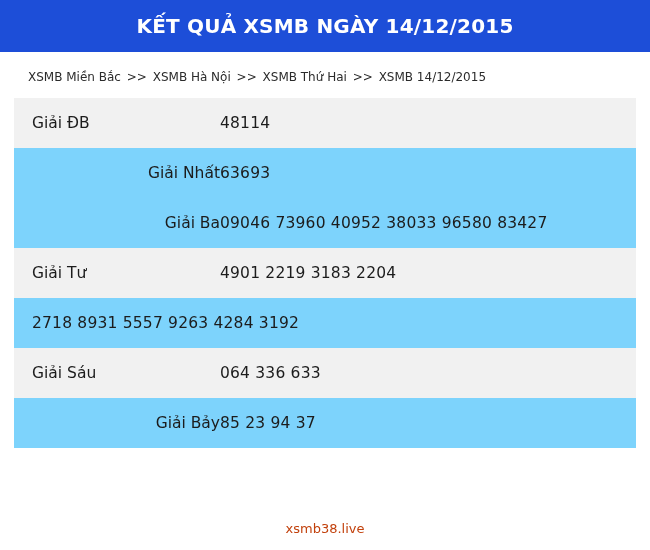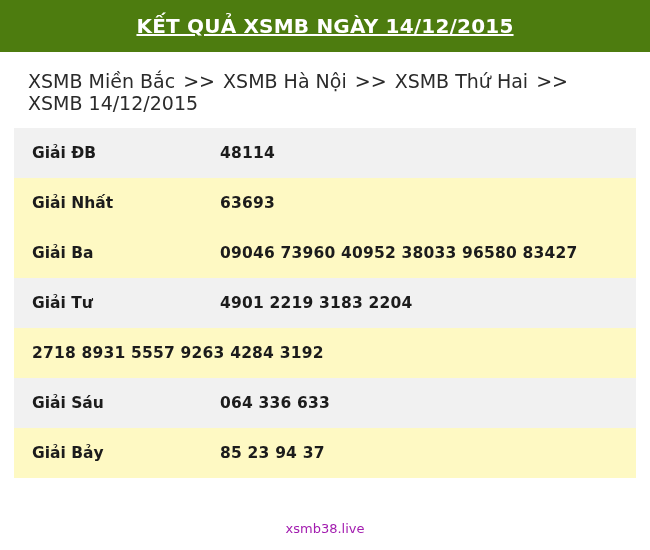--- a/index.html
+++ b/index.html
@@ -14,81 +14,80 @@
     color: #222222;
     overflow: hidden;
   }
   .page {
     width: 650px;
     height: 550px;
     position: relative;
     box-sizing: border-box;
   }
   .header {
-    background: #4d7c0f;
+    background: #1d4ed8;
     color: #ffffff;
     height: 52px;
     display: flex;
     align-items: center;
     justify-content: center;
     text-align: center;
-    text-decoration: underline;
   }
   .header-title {
     font-size: 20px;
     font-weight: bold;
     letter-spacing: 0.2px;
   }
   .breadcrumb {
     padding: 18px 28px 14px 28px;
-    font-size: 19px;
+    font-size: 12px;
     color: #2b2b2b;
   }
   .breadcrumb .sep {
     color: #2b2b2b;
     padding: 0 2px;
   }
   .results {
     margin: 0 14px;
     border-collapse: collapse;
     width: 622px;
-    font-weight: bold;
   }
   .row {
     display: flex;
     align-items: center;
     height: 50px;
     box-sizing: border-box;
     padding: 0 0 0 18px;
   }
   .row.alt {
     background: #f1f1f1;
   }
   .row.plain {
-    background: #fef9c3;
+    background: #7dd3fc;
+    text-align: right;
   }
   .prize-name {
     width: 188px;
     flex: 0 0 188px;
     font-size: 15.5px;
     color: #1c1c1c;
   }
   .prize-numbers {
     font-size: 15.5px;
     color: #1c1c1c;
     letter-spacing: 0.2px;
   }
   .footer {
     position: absolute;
     left: 0;
     right: 0;
     bottom: 14px;
     text-align: center;
     font-size: 13px;
-    color: #a21caf;
+    color: #c2410c;
   }
 </style>
 </head>
 <body>
 
 <div class="page">
 
   <div class="header">
     <div class="header-title">KẾT QUẢ XSMB NGÀY 14/12/2015</div>
   </div>

